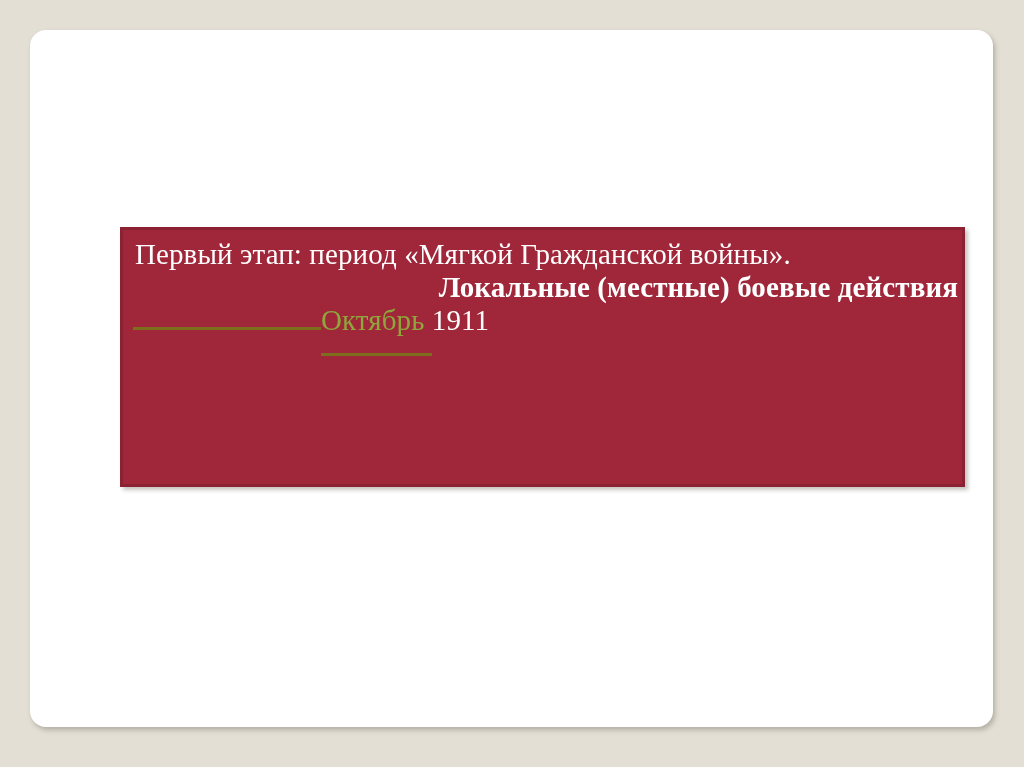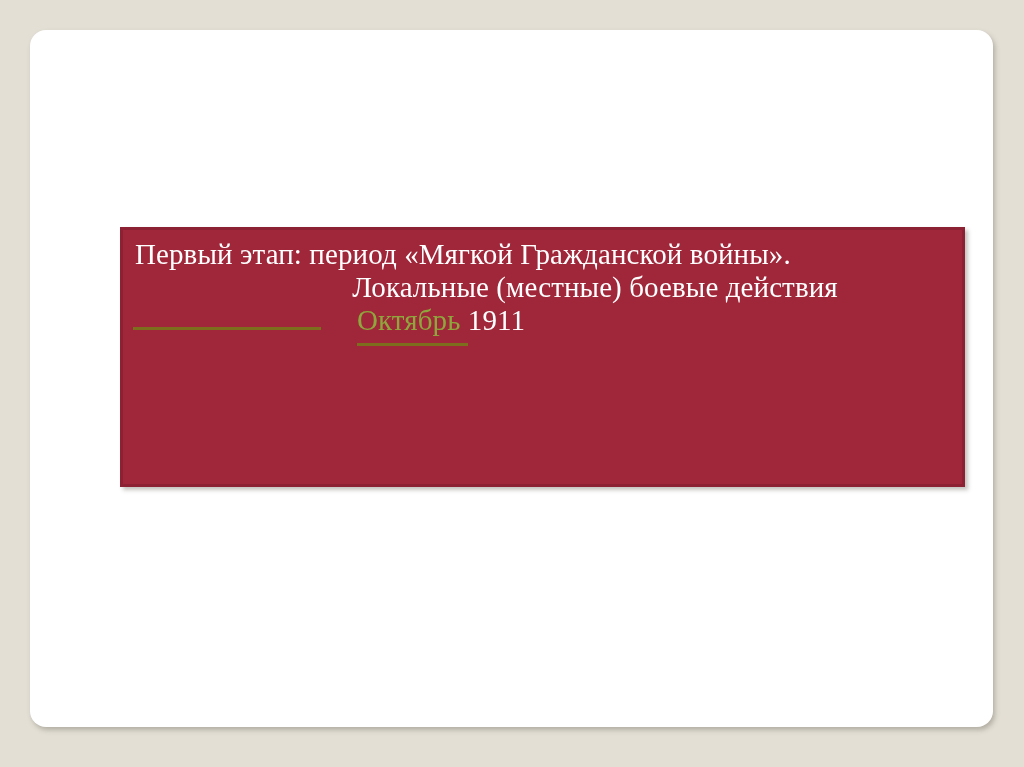--- a/index.html
+++ b/index.html
@@ -63,34 +63,34 @@
     white-space: pre;
     display: block;
   }
 
   .line-1 {
     text-align: left;
     padding-left: 2px;
   }
 
   .line-2 {
-    text-align: center;
+    text-align: right;
     padding-left: 99px;
+    font-weight: bold;
   }
 
   .line-3 {
     text-align: left;
     padding-left: 0px;
   }
 
   .underlined-run {
     color: #8FA63C;
     border-bottom: 3px solid #7D6E1E;
-    padding-bottom: 7px;
-    margin-left: 36px;
+    padding-bottom: 17px;
   }
 
   .lead-space {
     border-bottom: 3px solid #7D6E1E;
     padding-bottom: 1px;
     display: inline-block;
     width: 188px;
     vertical-align: baseline;
   }
 

